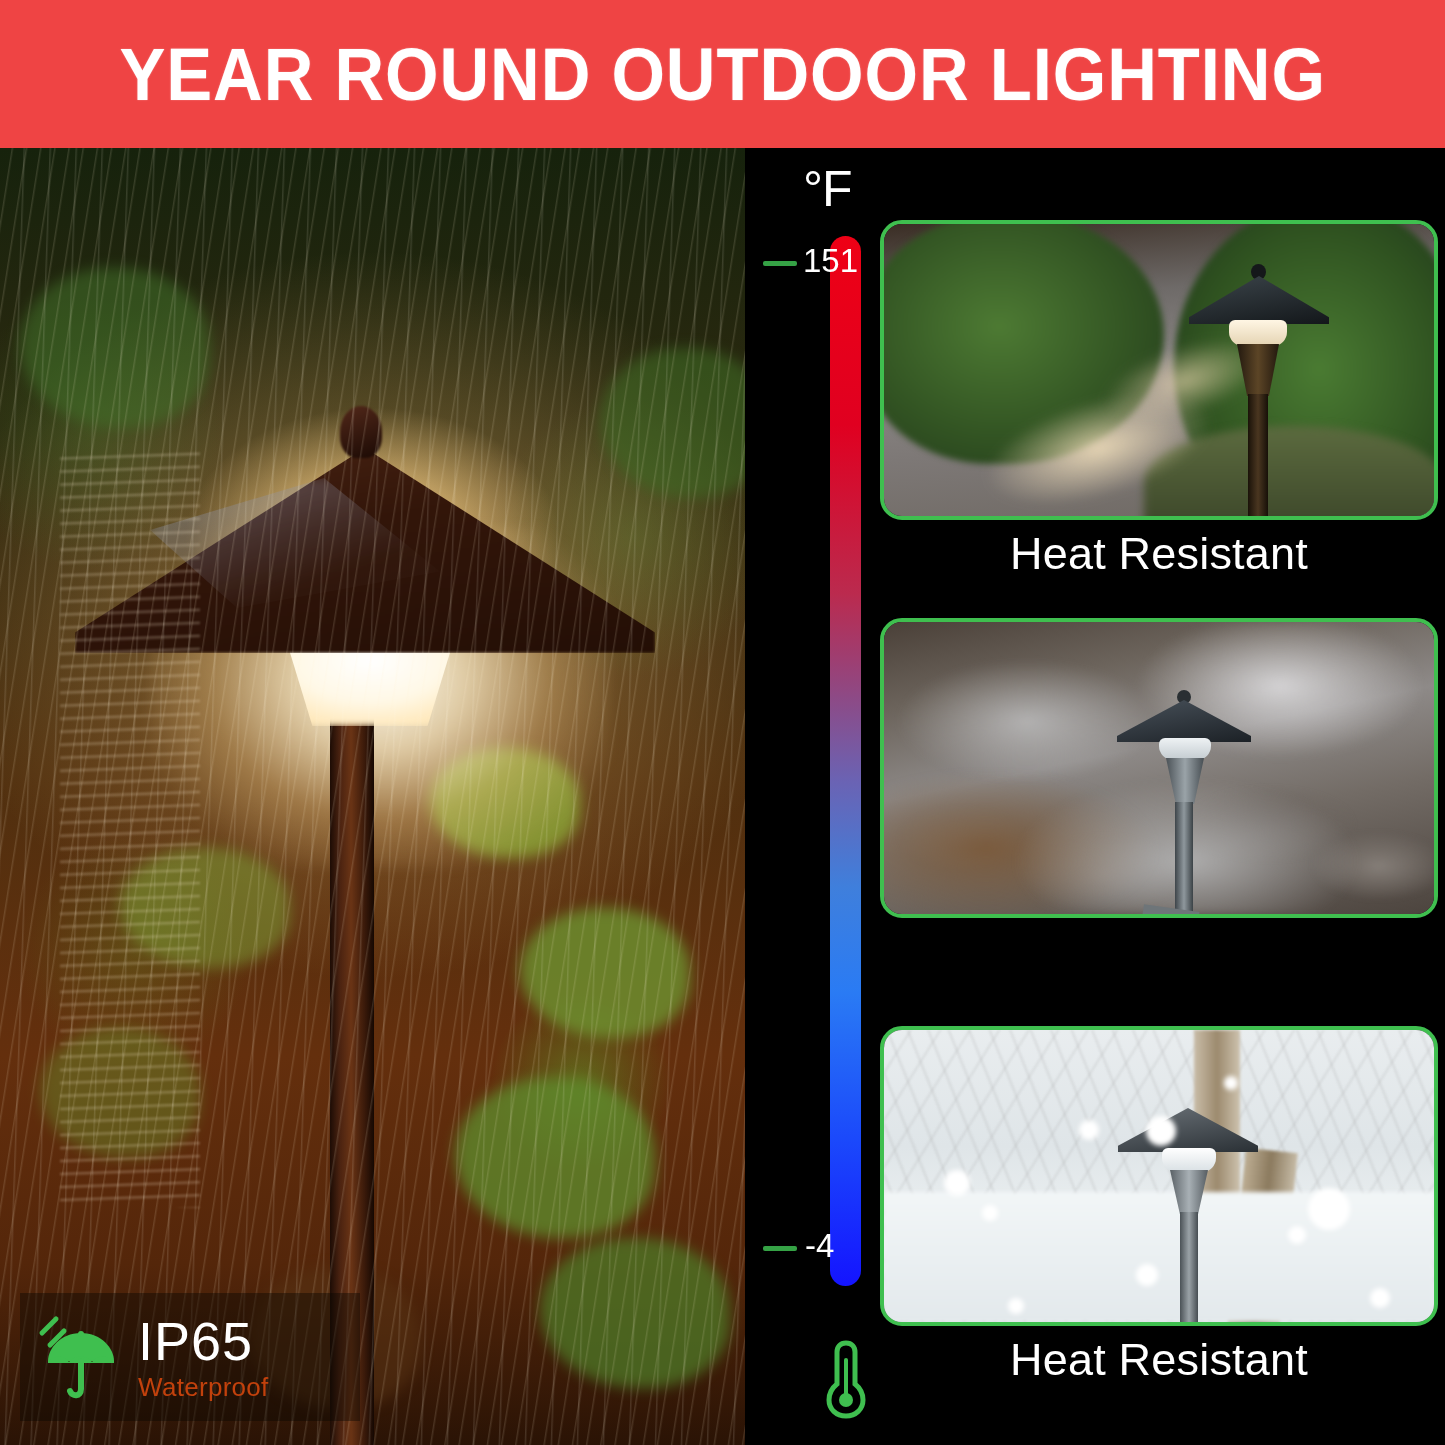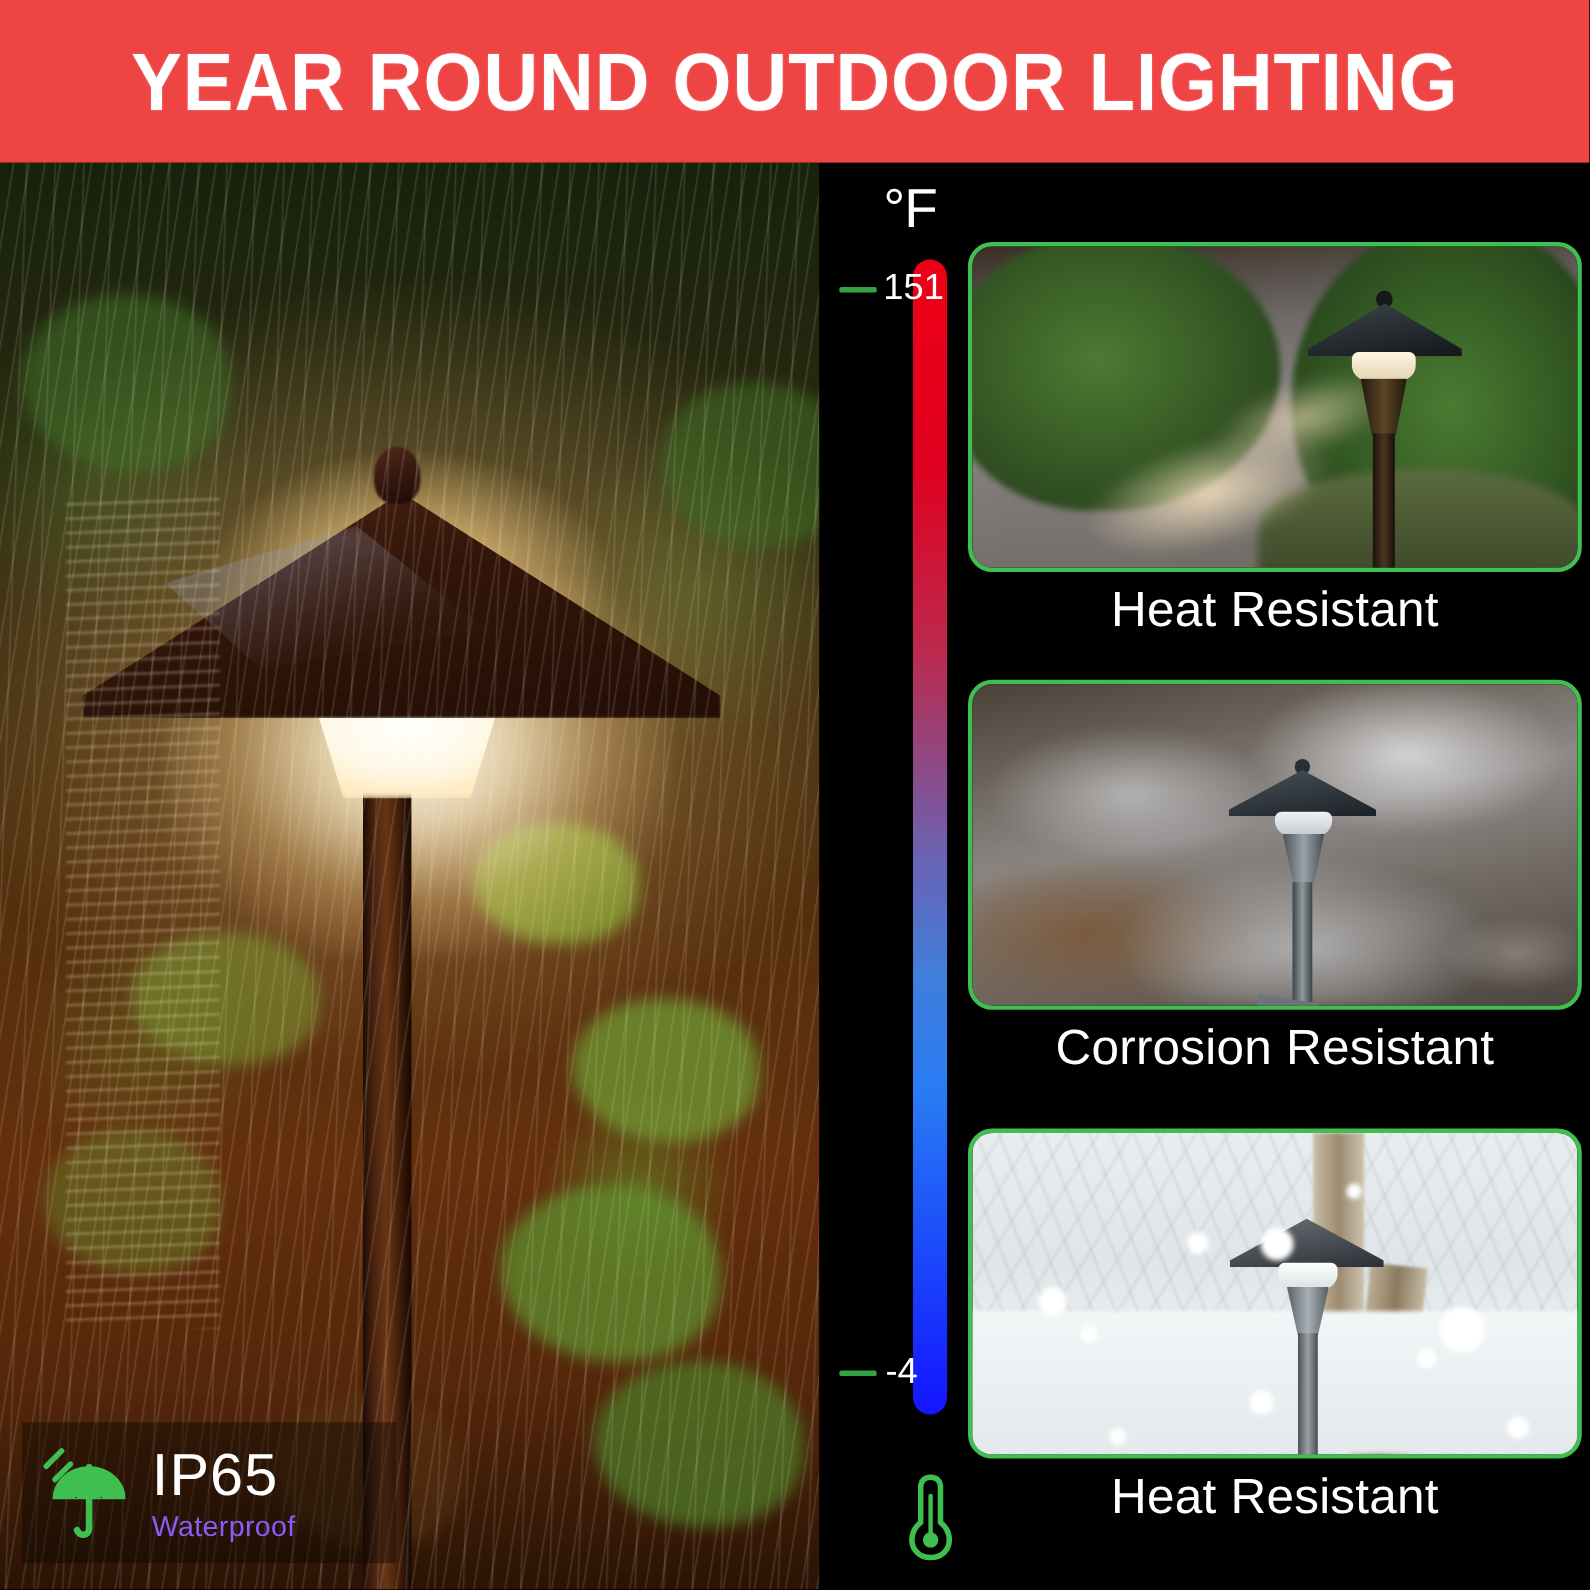--- a/index.html
+++ b/index.html
@@ -116,21 +116,21 @@
 
   
   .ip-badge {
     position:absolute; left:20px; top:1145px; width:340px; height:128px;
     background:rgba(10,6,3,.42);
     display:flex; align-items:center; gap:16px; padding:0 16px;
   }
   .umbrella-wrap { position:relative; width:86px; height:92px; flex:0 0 auto; }
   .ip-text { display:flex; flex-direction:column; line-height:1; }
   .ip-main { color:#fff; font-size:54px; font-weight:400; letter-spacing:1px; }
-  .ip-sub  { color:#8b5cf6; font-size:26px; font-weight:400; margin-top:6px; letter-spacing:.3px; }
+  .ip-sub  { color:#c2410c; font-size:26px; font-weight:400; margin-top:6px; letter-spacing:.3px; }
 
   
   .right {
     position:absolute; left:745px; top:148px; width:700px; height:1297px;
     background:#000;
   }
 
   
   .temp-col { position:absolute; left:0; top:0; width:155px; height:1297px; }
   .temp-unit {
@@ -334,21 +334,20 @@
           <div class="p2-steam"></div>
           <div class="mini-lamp" style="left:225px;top:68px;width:150px;height:230px;">
             <div class="ml-finial" style="left:68px;top:0;width:14px;height:14px;background:#2a2f33;"></div>
             <div class="ml-hat" style="left:8px;top:10px;width:134px;height:42px;background:linear-gradient(170deg,#48515a,#1c2126);clip-path:polygon(50% 0%,100% 86%,100% 100%,0% 100%,0% 86%);"></div>
             <div class="ml-lens" style="left:50px;top:48px;width:52px;height:22px;background:linear-gradient(180deg,#eef2f4,#c3cbd0);"></div>
             <div class="ml-neck" style="left:57px;top:68px;width:38px;height:46px;background:linear-gradient(90deg,#4b5257,#9aa3a8,#474e53);clip-path:polygon(0% 0%,100% 0%,74% 100%,26% 100%);"></div>
             <div class="ml-pole" style="left:66px;top:112px;width:18px;height:118px;background:linear-gradient(90deg,#3e454a,#8f989d,#3b4246);"></div>
             <div class="ml-pole" style="left:34px;top:218px;width:56px;height:10px;background:#6e7579;transform:rotate(8deg);"></div>
           </div>
         </div>
-        <div class="card-label">Corrosion Resistant</div>
       </div>
 
       <div class="card" style="top:878px;">
         <div class="photo">
           <div class="p3"></div>
           <div class="p3-branches"></div>
           <div class="p3-trunk"></div>
           <div class="p3-trunk2"></div>
           <div class="p3-ground"></div>
           <div class="mini-lamp" style="left:228px;top:72px;width:150px;height:228px;">

